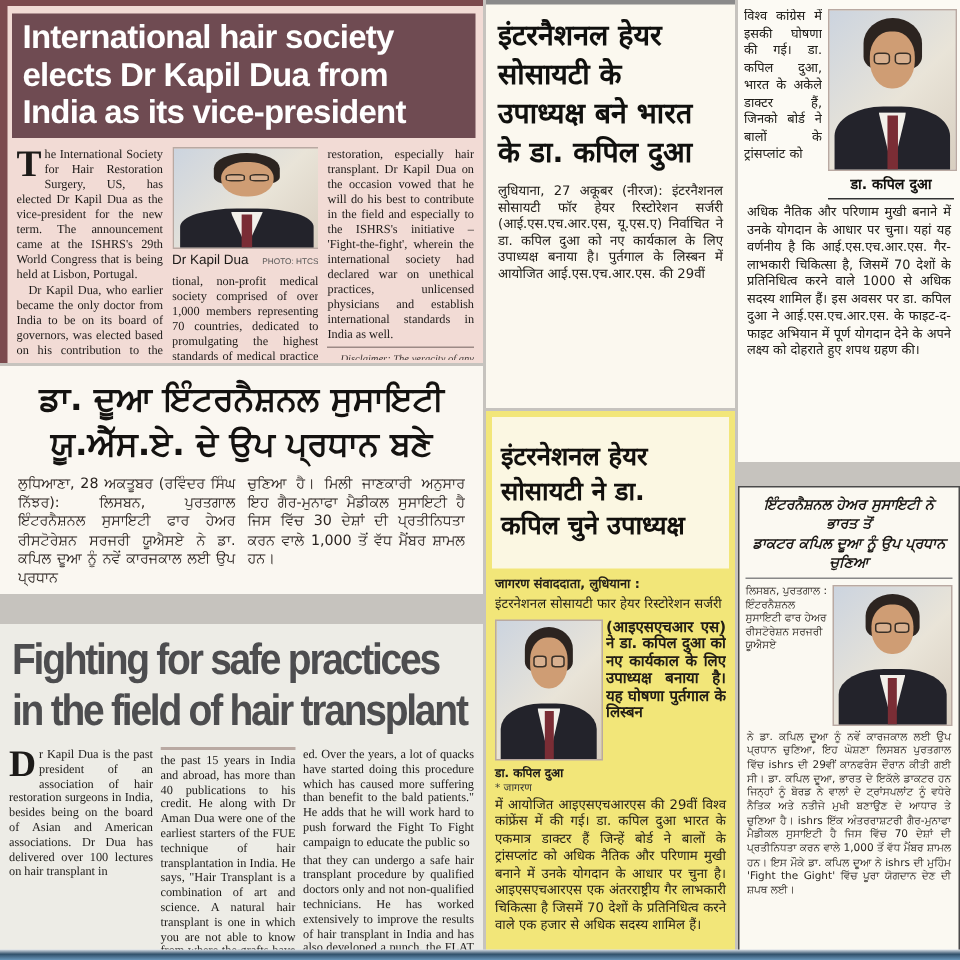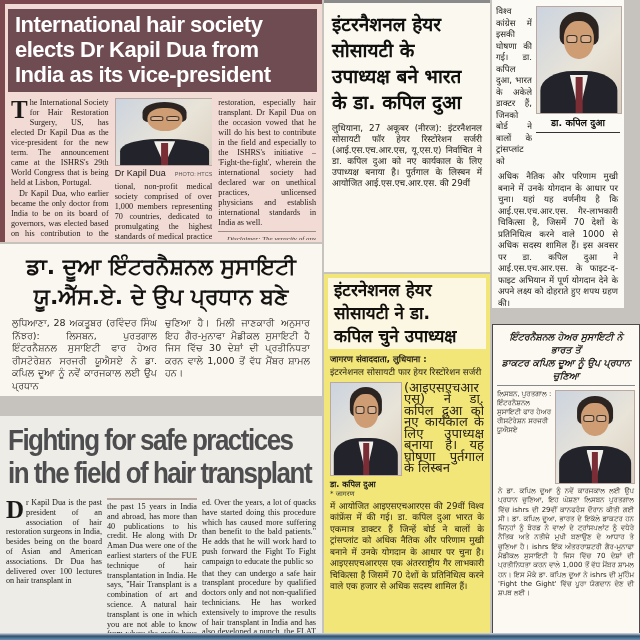--- a/index.html
+++ b/index.html
@@ -56,33 +56,33 @@
 
   
   .clip-tm{left:324px;top:0;width:166px;height:272px;background:#fbf8ef;border-top:3px solid #8a8a8a;}
   .tm-headline{font-family:"DejaVu Sans",sans-serif;font-weight:bold;font-size:19px;line-height:26px;
                color:#10100e;padding:8px 8px 4px;}
   .tm-body{padding:4px 8px;font-family:"DejaVu Sans",sans-serif;font-size:8.8px;line-height:11px;
            text-align:justify;color:#24201c;overflow:hidden;}
 
   
   .clip-bm{left:324px;top:274px;width:166px;height:360px;background:#f2e679;}
-  .bm-headline{background:#fbf7e2;margin:4px 4px 2px;padding:1px 6px;font-family:"DejaVu Sans",sans-serif;
+  .bm-headline{background:#fbf7e2;margin:4px 4px 2px;padding:16px 6px;font-family:"DejaVu Sans",sans-serif;
                font-weight:bold;font-size:17px;line-height:23px;color:#12100d;}
   .bm-byline{font-family:"DejaVu Sans",sans-serif;font-weight:bold;font-size:8.5px;padding:2px 6px;color:#241f18;}
   .bm-p{padding:1px 6px;font-family:"DejaVu Sans",sans-serif;font-size:8.8px;line-height:11.5px;text-align:justify;color:#221d16;}
   .bm-row{display:flex;gap:4px;padding:2px 6px;}
   .bm-photocol{width:70px;flex:none;}
   .bm-photo{width:70px;height:92px;}
   .bm-caption{font-family:"DejaVu Sans",sans-serif;font-weight:bold;font-size:8px;margin-top:2px;}
   .bm-credit{font-family:"DejaVu Sans",sans-serif;font-size:7px;color:#333;}
-  .bm-rowtext{flex:1;font-family:"DejaVu Sans",sans-serif;font-size:13px;line-height:11.5px;text-align:justify;color:#221d16;overflow:hidden;}
-
-  
-  .clip-tr{left:492px;top:0;width:132px;height:308px;background:#fcfaf4;}
+  .bm-rowtext{flex:1;font-family:"DejaVu Sans",sans-serif;font-size:10px;line-height:11.5px;text-align:justify;color:#221d16;overflow:hidden;font-weight:bold;}
+
+  
+  .clip-tr{left:492px;top:0;width:148px;height:308px;background:#fcfaf4;}
   .tr-top{display:flex;gap:4px;padding:6px 4px 0;}
   .tr-textcol{flex:1;font-family:"DejaVu Sans",sans-serif;font-size:8.6px;line-height:11.5px;text-align:justify;color:#22201c;overflow:hidden;}
   .tr-photocol{width:84px;flex:none;}
   .tr-photo{width:84px;height:106px;}
   .tr-caption{font-family:"DejaVu Sans",sans-serif;font-weight:bold;font-size:9.5px;text-align:center;
               border-bottom:1.5px solid #333;padding:2px 0 3px;color:#12100d;}
   .tr-body{padding:4px 6px;font-family:"DejaVu Sans",sans-serif;font-size:8.6px;line-height:11.5px;text-align:justify;color:#22201c;overflow:hidden;}
 
   
   .clip-br{left:492px;top:324px;width:148px;height:324px;background:#fbf9f2;border:1px solid #4a4a4a;}

